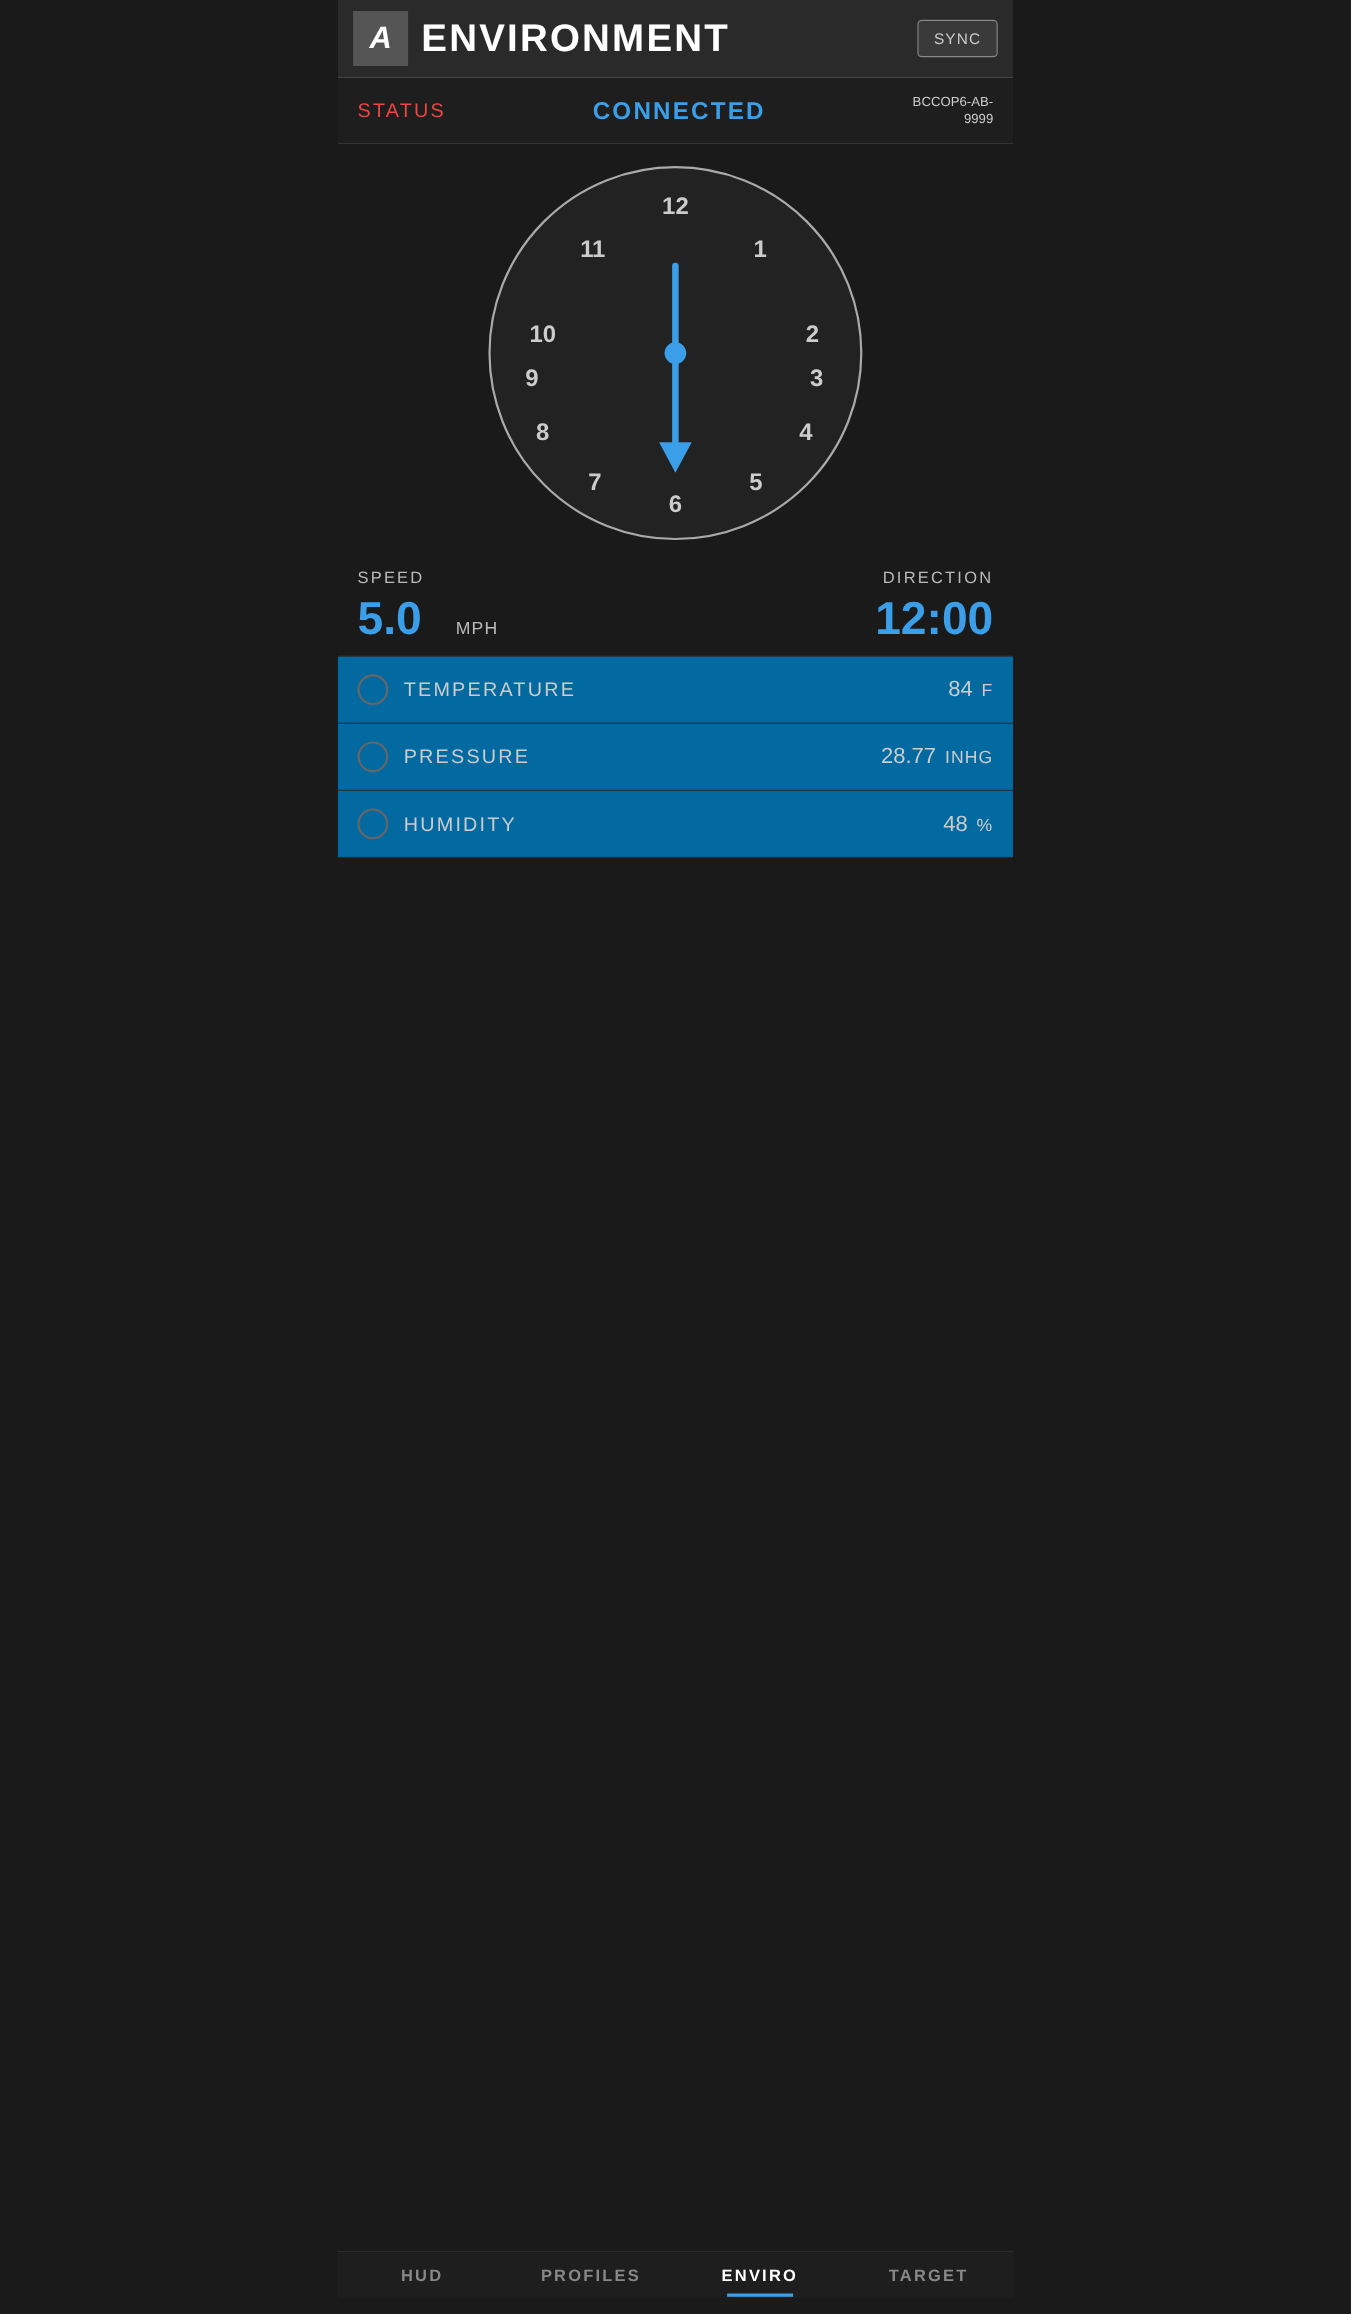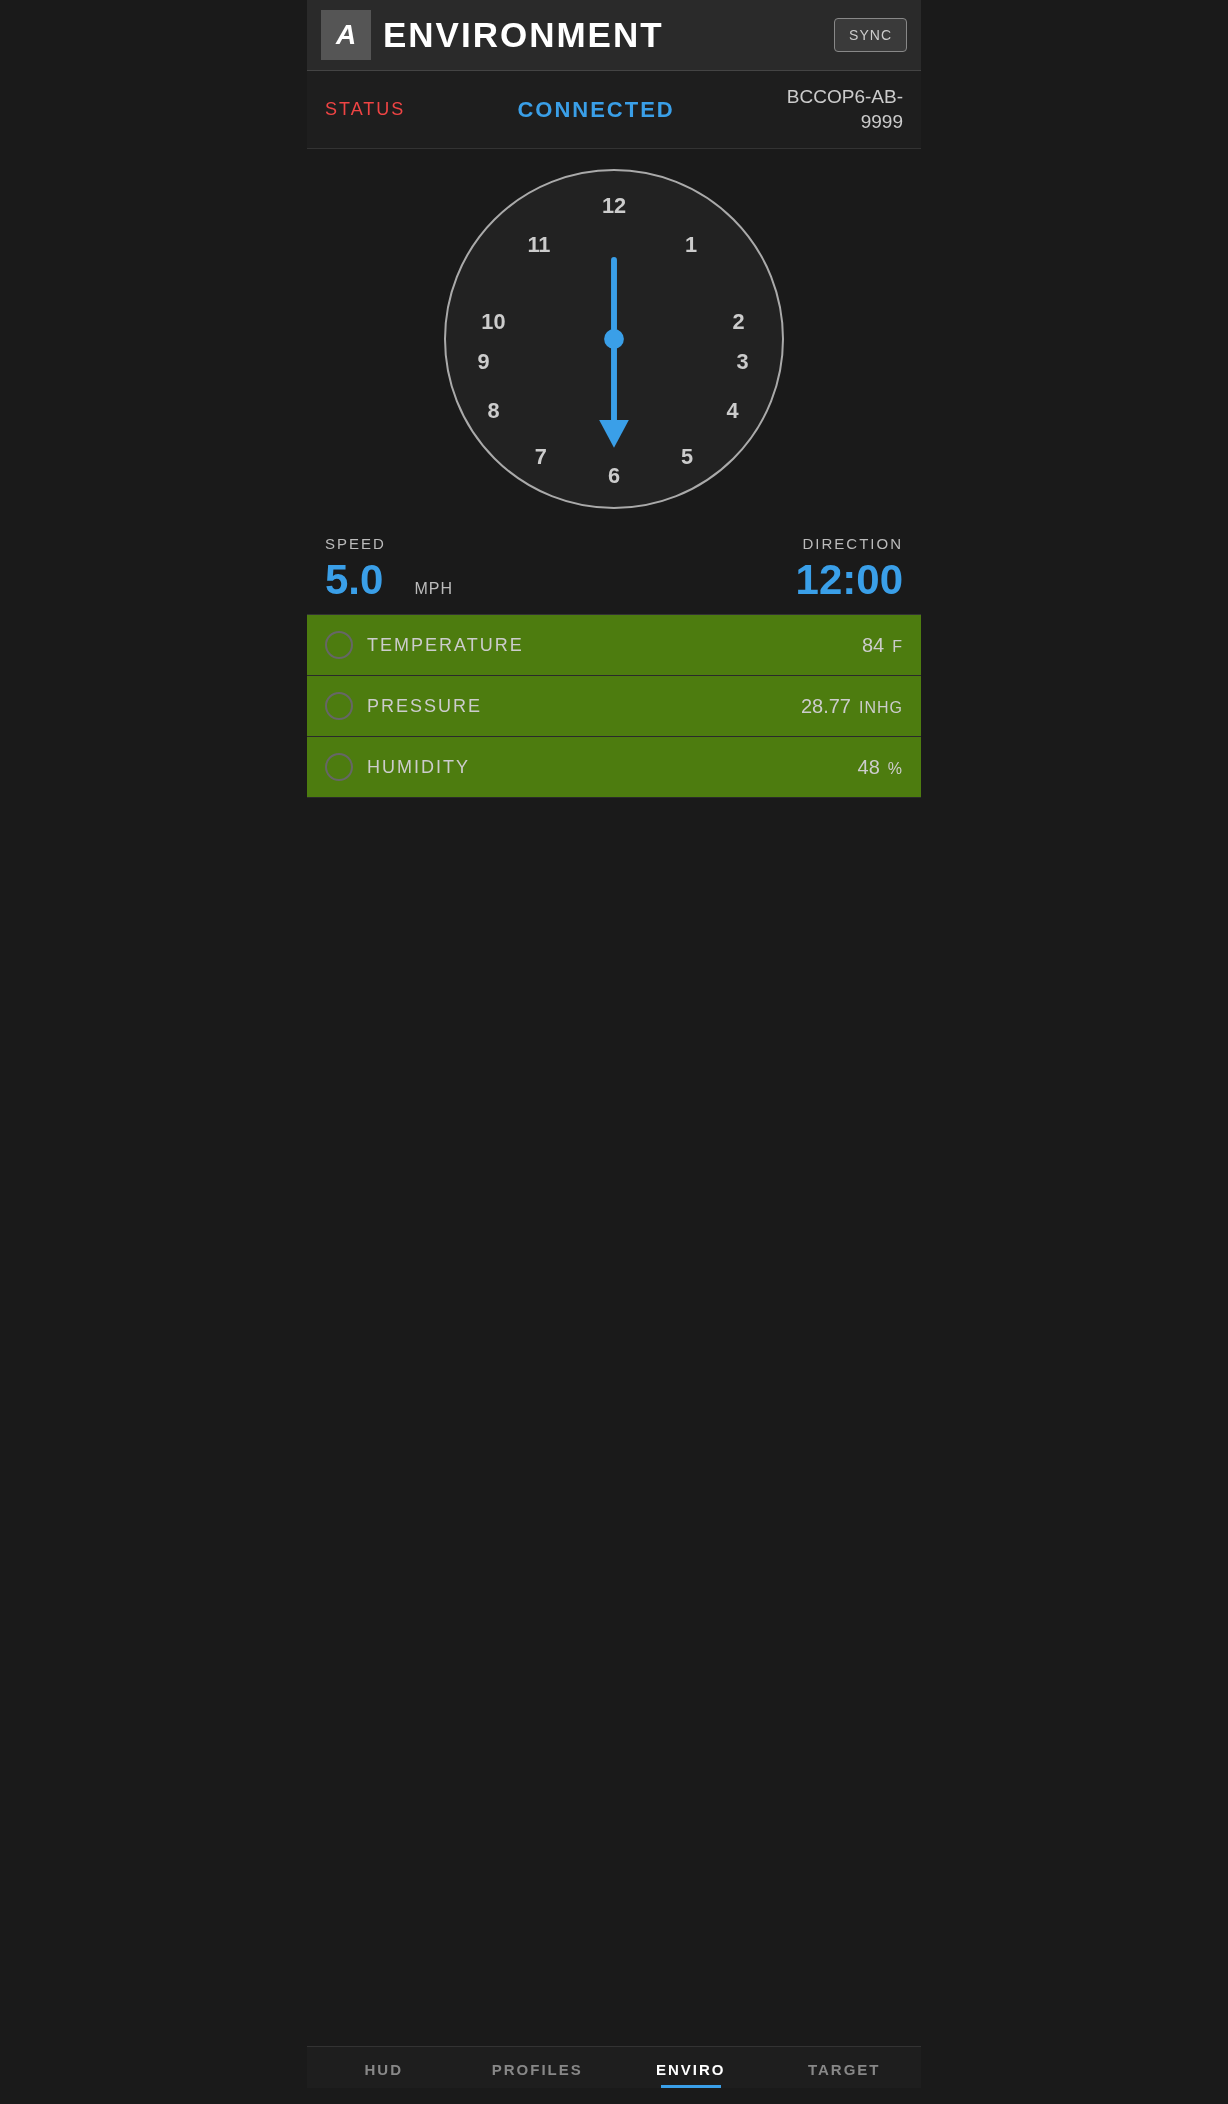--- a/index.html
+++ b/index.html
@@ -71,21 +71,21 @@
       color: #ef4444;
       letter-spacing: 2px;
     }
     .status-connected {
       font-size: 22px;
       color: #3a9fe8;
       font-weight: bold;
       letter-spacing: 2px;
     }
     .device-id {
-      font-size: 19px;
+      font-size: 12px;
       color: #ccc;
       text-align: right;
       line-height: 1.3;
     }
 
     
     .wind-section {
       background: #1a1a1a;
       padding: 20px 18px 10px 18px;
       display: flex;
@@ -148,21 +148,21 @@
       margin-left: 23px;
     }
 
     
     .sensor-row {
       display: flex;
       align-items: center;
       justify-content: space-between;
       padding: 16px 18px;
       border-bottom: 1px solid #2a2a2a;
-      background: #4d7c0f;
+      background: #0369a1;
     }
     .sensor-left {
       display: flex;
       align-items: center;
       gap: 14px;
     }
     .radio-circle {
       width: 28px;
       height: 28px;
       border-radius: 50%;

